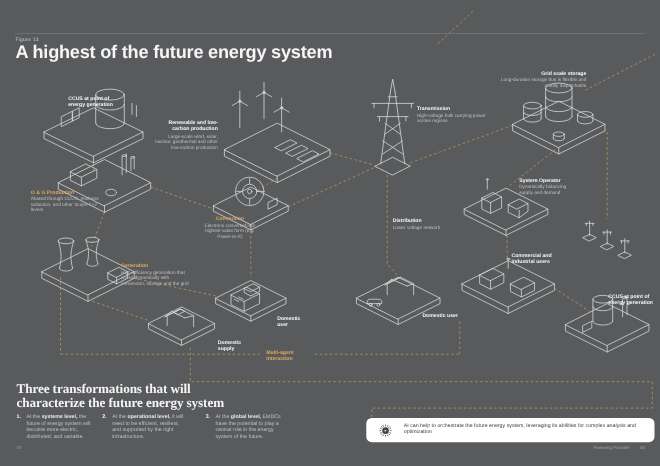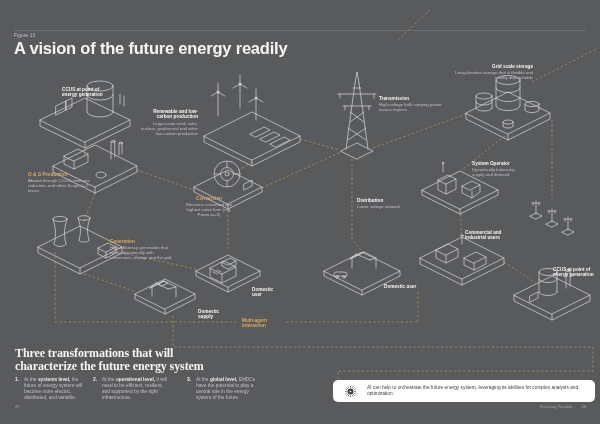--- a/index.html
+++ b/index.html
@@ -39,21 +39,21 @@
   .callout .ctext{margin-left:10px;width:225px;font-size:4.8px;line-height:1.2;color:var(--callout-text);}
   .footer{font-size:4px;color:#a3a4a6;top:404px;}
   .footer-l{left:15px;}
   .footer-r{right:14px;display:flex;gap:9px;}
 </style>
 </head>
 <body>
 
 <div class="abs toprule"></div>
 <div class="abs figlabel">Figure 13</div>
-<div class="abs title">A vision of the future energy readily</div>
+<div class="abs title">A highest of the future energy system</div>
 
 <svg class="abs art" width="600" height="424" viewBox="0 0 600 424">
 
   <g class="dashg">
     <path d="M85,149 L85,158"></path>
     <path d="M137,170 L194,190"></path>
     <path d="M252,162 L236,172"></path>
     <path d="M262,188 L341,152"></path>
     <path d="M300,139 L340,150"></path>
     <path d="M373,148 L466,114"></path>

